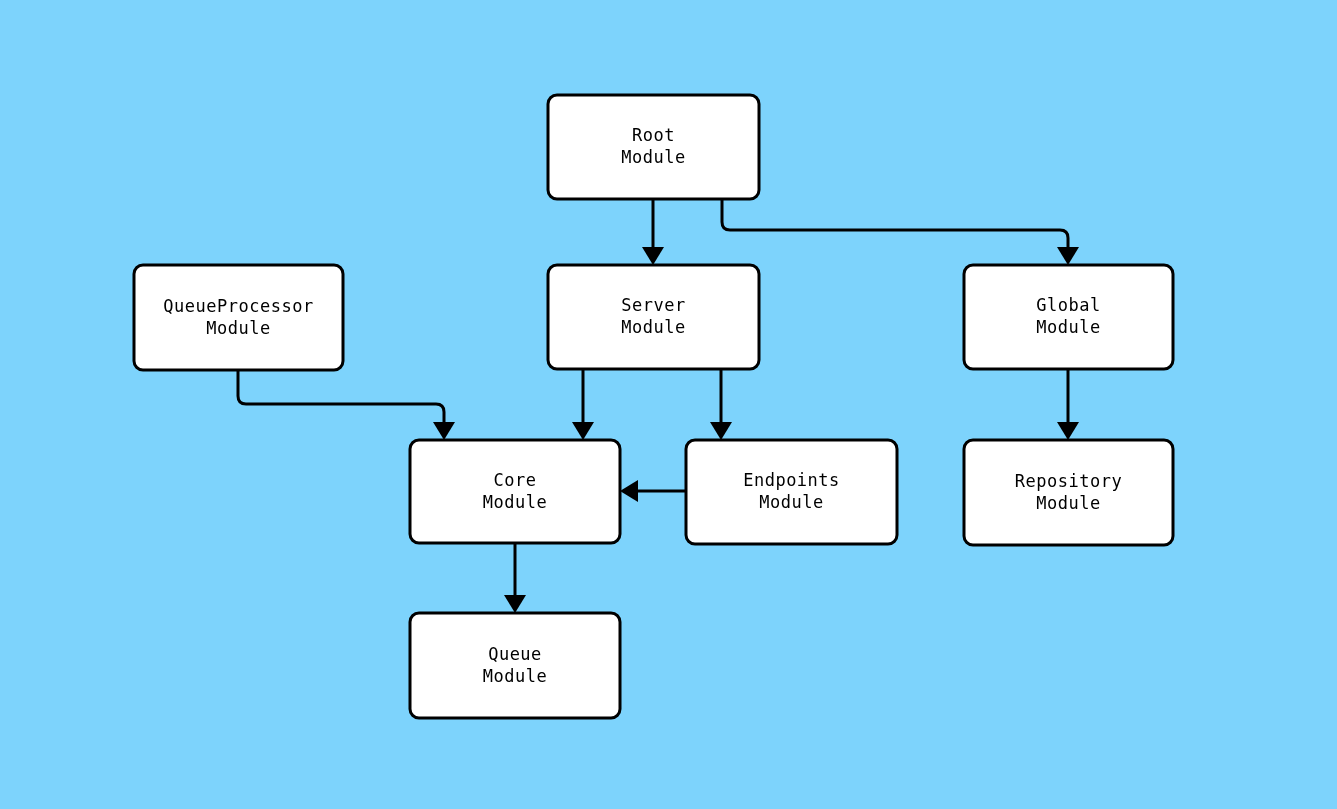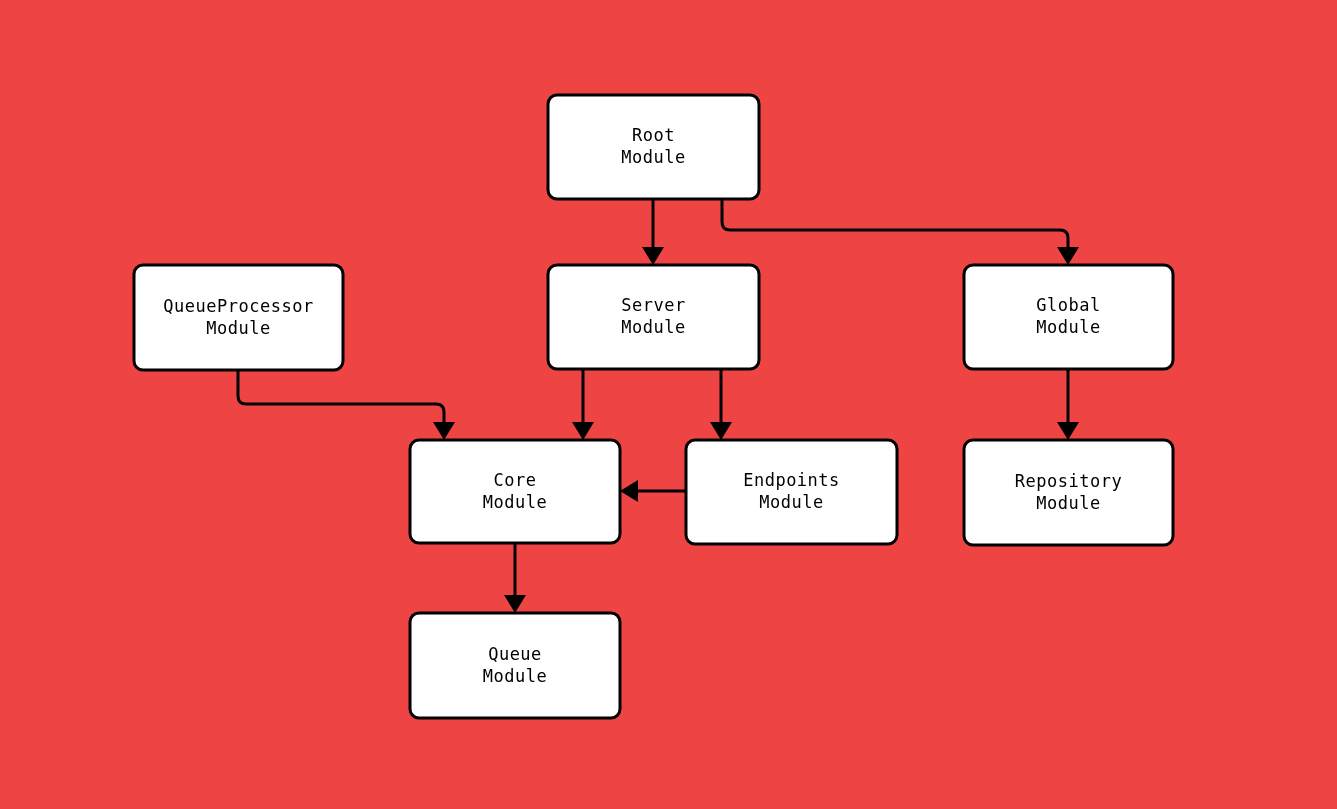--- a/index.html
+++ b/index.html
@@ -11,21 +11,21 @@
   body {
     width: 1337px;
     height: 809px;
     overflow: hidden;
     font-family: "DejaVu Sans Mono", "Liberation Mono", monospace;
   }
   #diagram-canvas {
     position: relative;
     width: 1337px;
     height: 809px;
-    background: #ef4444;
+    background: #7dd3fc;
   }
   svg.diagram-svg {
     position: absolute;
     top: 0;
     left: 0;
     width: 1337px;
     height: 809px;
     display: block;
   }
   .node-box {

